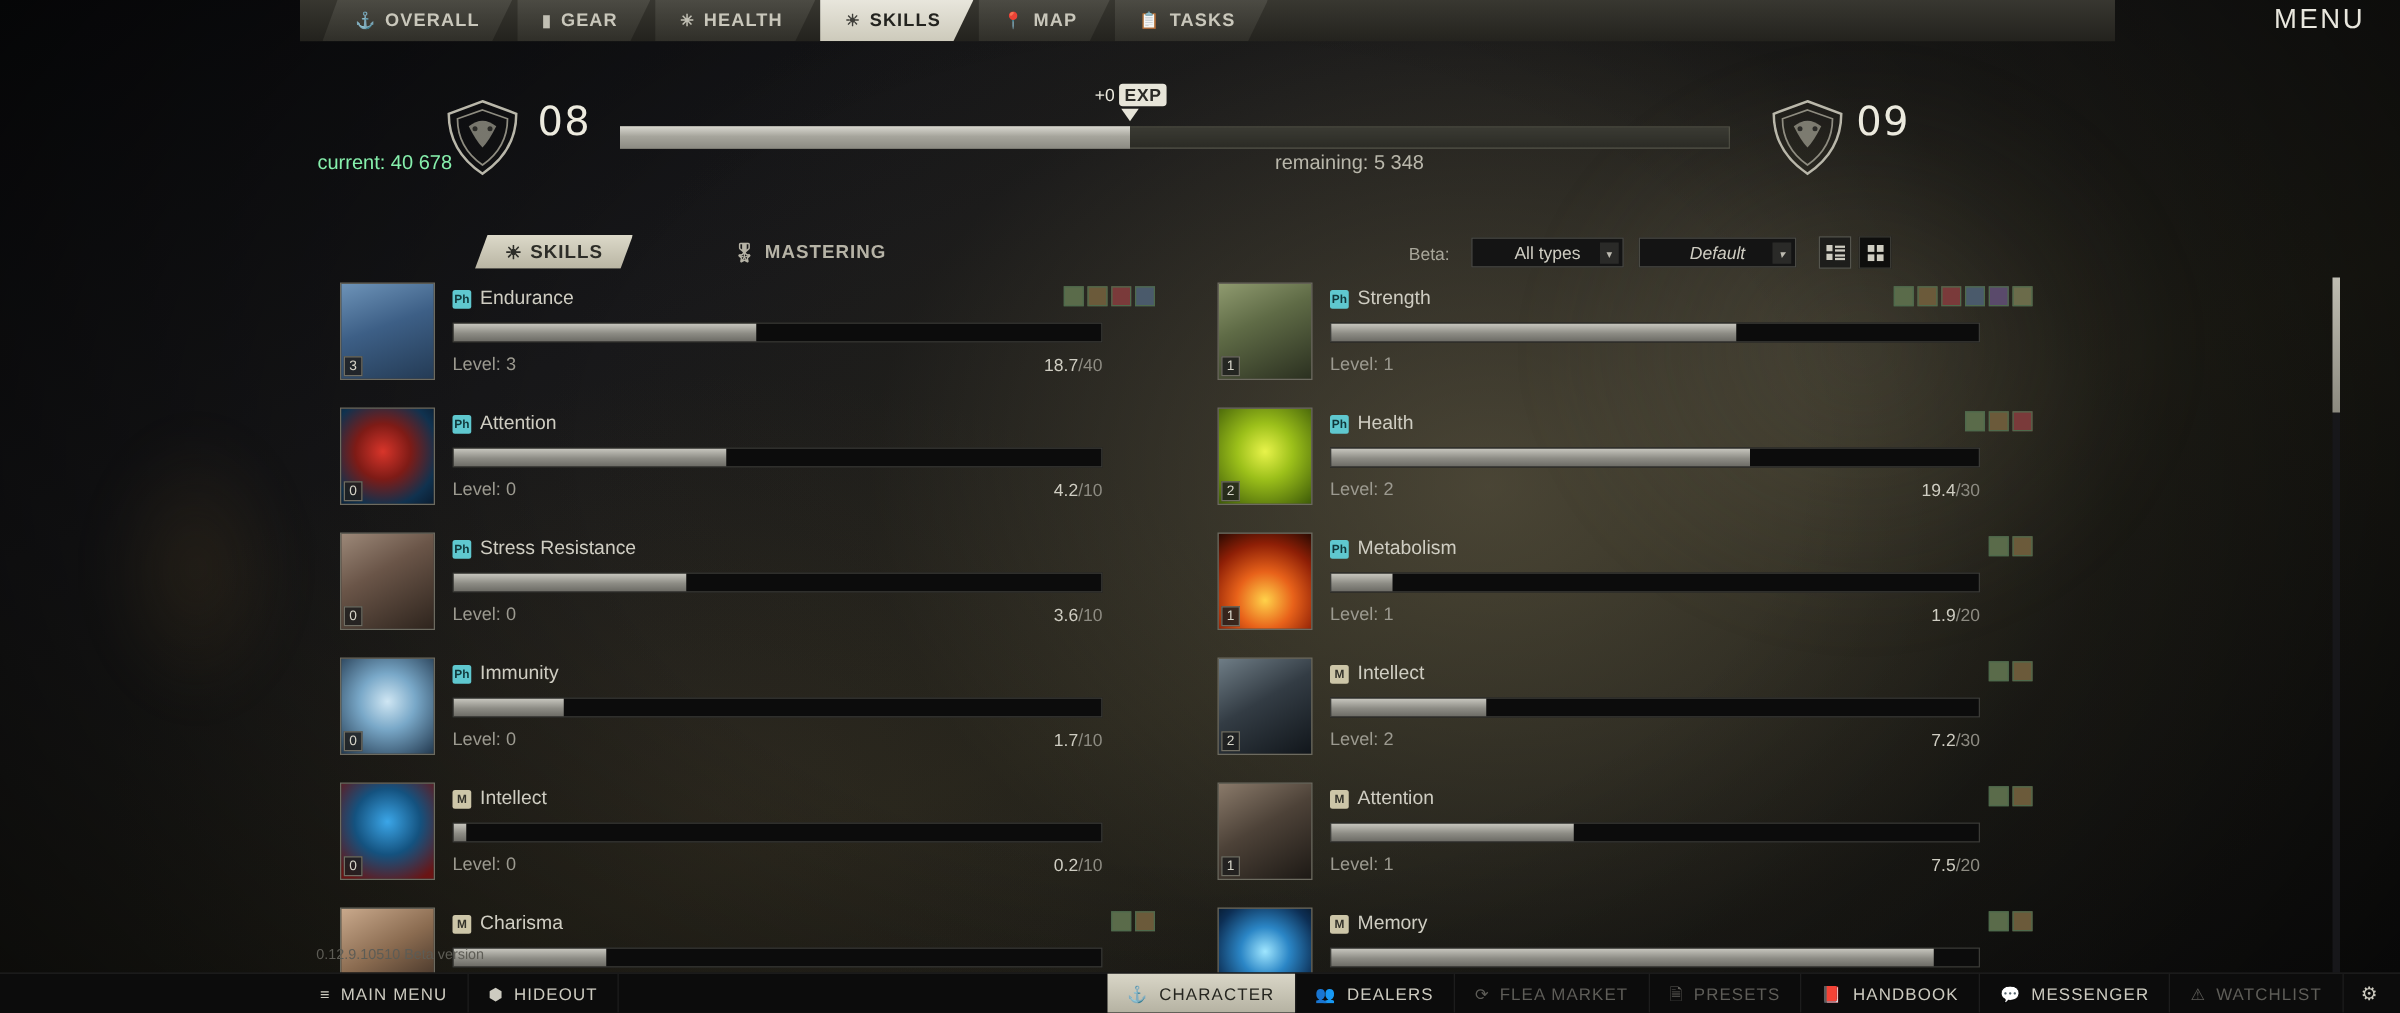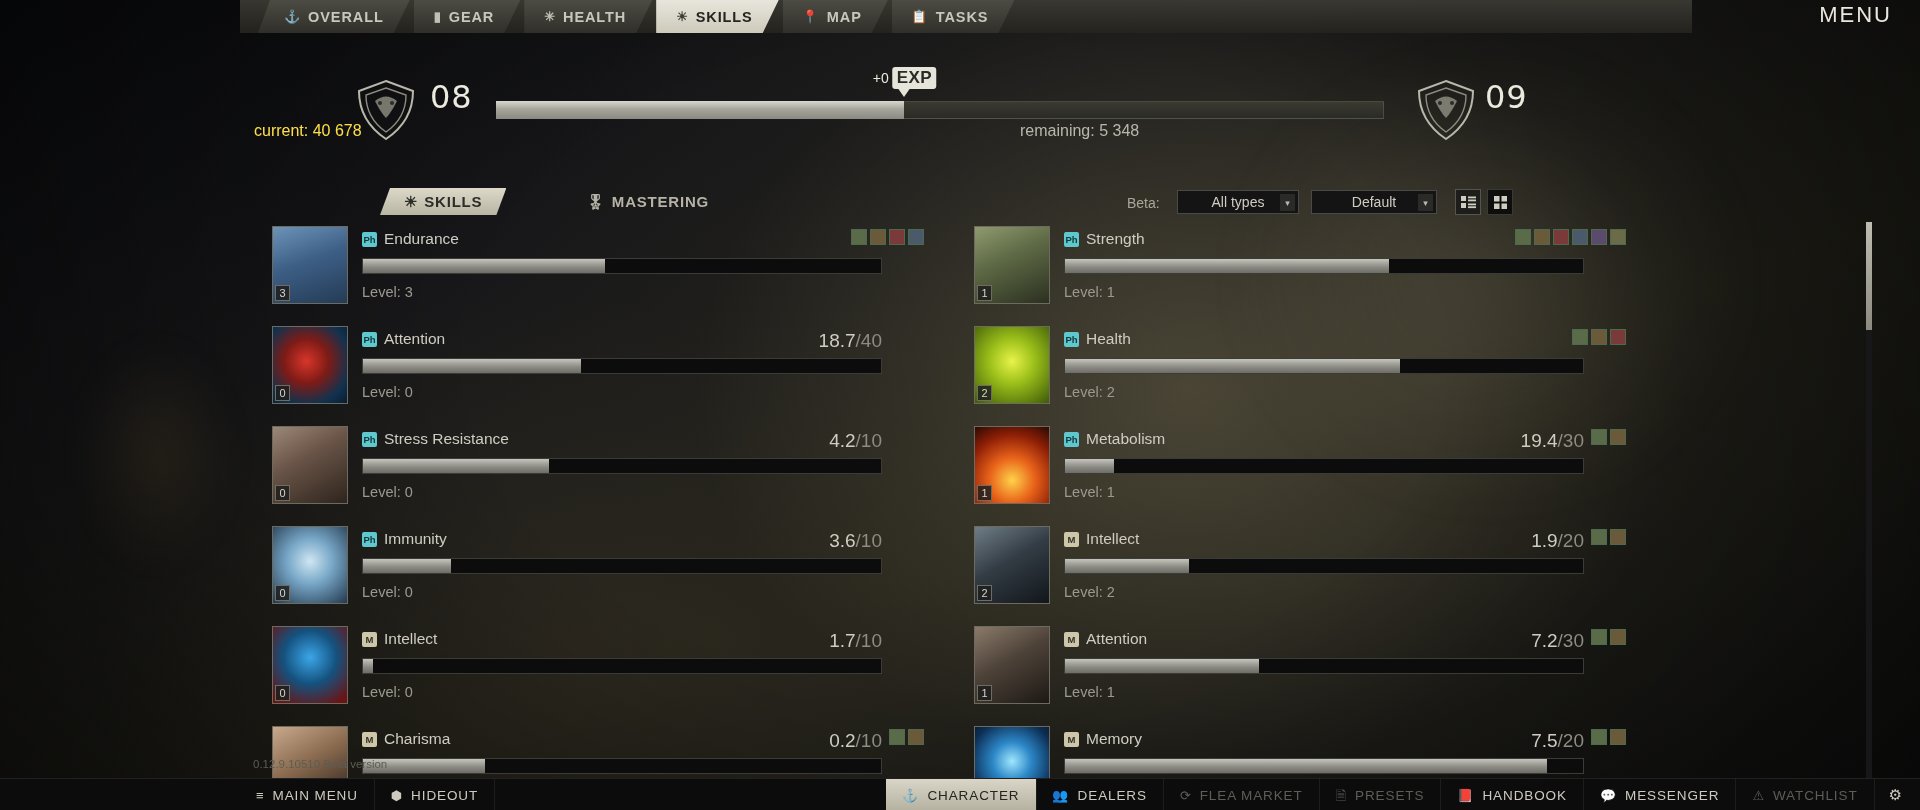--- a/index.html
+++ b/index.html
@@ -65,44 +65,44 @@
   .lvl-num.right { left: 1245px; }
   .xp-wrap { position:absolute; left:256px; top:41px; width:888px; height:18px; }
   .xp-track { position:absolute; inset:0; background: linear-gradient(180deg,#3a3a33,#2b2b25);
       border:1px solid rgba(130,128,112,.35); }
   .xp-fill { position:absolute; left:0; top:0; bottom:0;
       background: linear-gradient(180deg,#d9d8d0 0%, #a6a59c 45%, #8b8a82 100%); }
   .xp-marker { position:absolute; top:-14px; width:0;height:0;
       border-left:7px solid transparent; border-right:7px solid transparent; border-top:10px solid #e6e4d8; }
   .xp-plus { position:absolute; top:-34px; display:flex; align-items:center; gap:4px;
       font-size:14px; color:#ecead f; color:#eceadf; white-space:nowrap; transform:translateX(-50%); }
-  .xp-plus .chip { background:#e7e5d9; color:#2a2a26; font-size:17px; font-weight:700;
+  .xp-plus .chip { background:#e7e5d9; color:#2a2a26; font-size:14px; font-weight:700;
       padding:1px 4px; border-radius:3px; letter-spacing:.5px;}
-  .xp-cur { position:absolute; left:254px; top:122px; font-size:16px; color:#fde047; }
+  .xp-cur { position:absolute; left:254px; top:122px; font-size:16px; color:#86efac; }
   .xp-rem { position:absolute; left:1020px; top:122px; font-size:16px; color:#b9b7ab; }
 
   
   .subbar { position:absolute; left:240px; top:188px; width:1452px; height:32px; }
   .subtab {
     position:absolute; height:27px; display:flex; align-items:center; gap:6px;
     font-size:15px; letter-spacing:.8px; font-weight:600; text-transform:uppercase;
     padding: 0 24px; cursor:pointer;
   }
   .subtab.t1 { left:140px;
      background: linear-gradient(180deg,#dcd9c9,#b9b5a3); color:#2d2d28;
      clip-path: polygon(10px 0,100% 0,calc(100% - 10px) 100%,0 100%); }
   .subtab.t2 { left:322px; color:#b6b3a6; }
   .show-label { position:absolute; left:1127px; top:195px; font-size:14px; color:#a9a79a; }
   .sel {
     position:absolute; top:190px; height:24px; background:#141414;
     border:1px solid #4a4a44; display:flex; align-items:center; justify-content:center;
     font-size:14px; color:#cfcdc2; cursor:pointer;
   }
   .sel.s1 { left:1177px; width:122px; }
-  .sel.s2 { left:1311px; width:126px; }
+  .sel.s2 { left:1311px; width:126px;font-style:italic; }
   .sel .carat { position:absolute; right:3px; top:3px; width:15px; height:17px;
       background:#2a2a28; display:flex; align-items:center; justify-content:center;
       font-size:9px; color:#bdbbb1; }
   .viewbtn { position:absolute; top:189px; width:26px; height:26px;
       display:flex; align-items:center; justify-content:center; cursor:pointer; }
   .viewbtn.v1 { left:1455px; background:#1d1d1b; border:1px solid #55554d; }
   .viewbtn.v2 { left:1487px; background:#0e0e0d; border:1px solid #3a3a35; }
 
   
   .list { position:absolute; left:240px; top:220px; width:1452px; height:560px; overflow:hidden; }
@@ -119,21 +119,21 @@
      font-size:9.5px; font-weight:700; color:#15403f; border-radius:2px; }
   .cat.ph { background:#5fc8cf; color:#10373a; }
   .cat.me { background:#cdc6a8; color:#33322a; }
   .sk-title { font-size:15.5px; color:#cfcdc2; }
   .sk-bar { position:absolute; left:122px; top:38px; width:520px; height:16px;
      background:#0c0c0c; border:1px solid #3b3b37; }
   .sk-fill { position:absolute; left:0; top:0; bottom:0;
      background:linear-gradient(180deg,#c6c5bd,#8d8c85 55%,#6d6c66); }
   .sk-lvl { position:absolute; left:122px; top:64px; font-size:14.5px; color:#9c9a90; }
   .sk-val { position:absolute; left:122px; width:520px; top:64px; text-align:right;
-     font-size:19px; color:#cfcdc2;margin-top:46px; }
+     font-size:14px; color:#cfcdc2; }
   .sk-val .den { color:#8d8b82; }
   .perks { position:absolute; right:18px; top:9px; display:flex; gap:3px; }
   .perk { width:16px; height:16px; border:1px solid #4e6a4c; background-size:cover;
      background-position:center; }
 
   
   .scroll { position:absolute; right:48px; top:222px; width:6px; height:558px; background:#17171a; }
   .scroll .thumb { position:absolute; left:0; top:0; width:6px; height:108px;
      background: linear-gradient(180deg,#bfbdb2,#8c8a80); }
 

